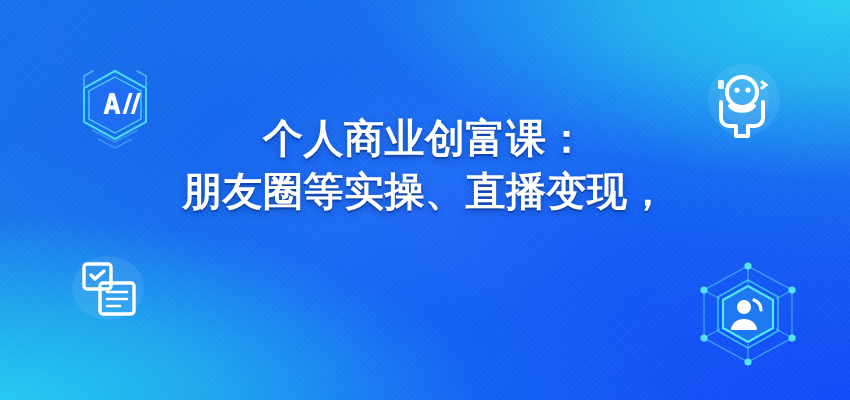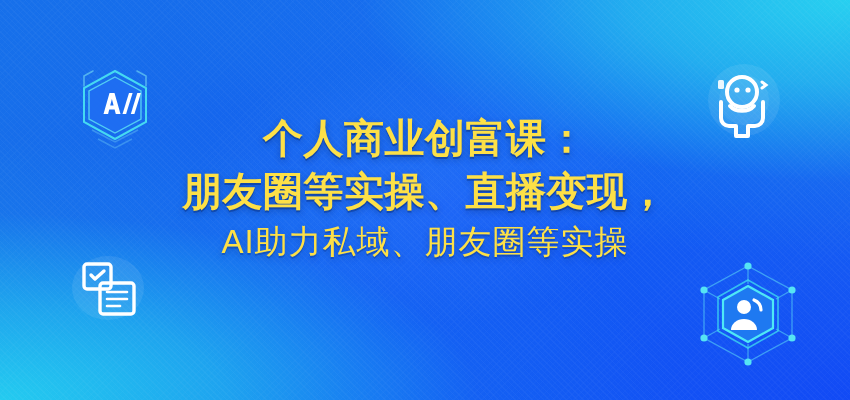--- a/index.html
+++ b/index.html
@@ -44,21 +44,21 @@
   
   .title-block {
     position: absolute;
     left: 0;
     right: 0;
     top: 112px;
     text-align: center;
     z-index: 6;
   }
   .t-line {
-    color: #fde047;
+    color: #ffffff;
     white-space: nowrap;
     letter-spacing: 0.5px;
   }
   .t-line.big {
     font-size: 40px;
     font-weight: 700;
     line-height: 53px;
     text-shadow:
       0 2px 0 rgba(8,44,120,0.45),
       0 3px 7px rgba(6,36,110,0.40);
@@ -173,16 +173,15 @@
       </g>
       <g fill="none" stroke="#ffffff" stroke-width="3.2" stroke-linecap="round">
         <path d="M60 38 a11 11 0 0 1 7 10"></path>
       </g>
     </svg>
   </div>
 
   <div class="title-block">
     <div class="t-line big">个人商业创富课：</div>
     <div class="t-line big">朋友圈等实操、直播变现，</div>
-    <div class="t-line small">AI助力私域、朋友圈等实操</div>
   </div>
 
 </div>
 
 </body></html>

